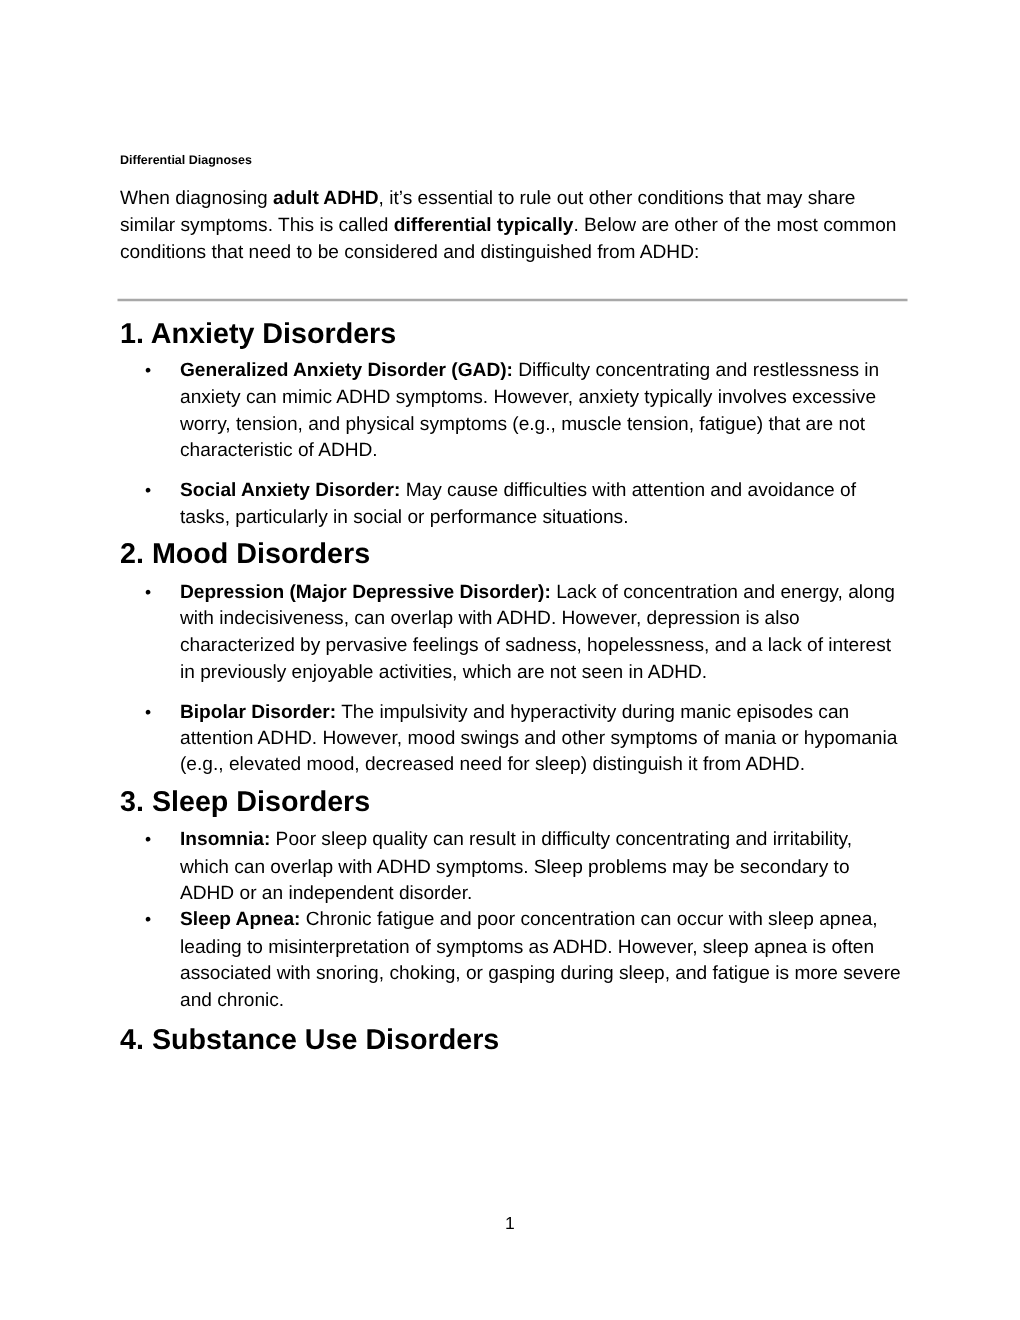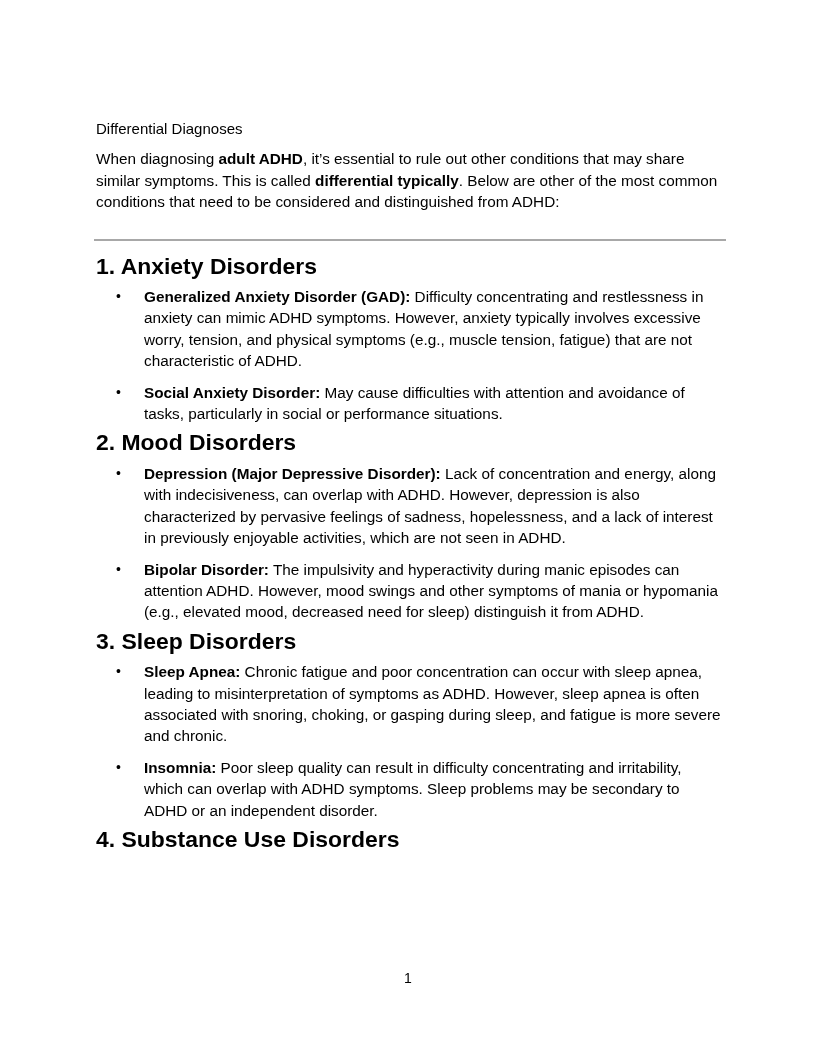--- a/index.html
+++ b/index.html
@@ -5,21 +5,21 @@
   html, body { margin: 0; padding: 0; background: #ffffff; }
   body { width: 816px; height: 1056px; position: relative; overflow: hidden; font-family: "Liberation Sans", sans-serif; color: #000; }
   .page { position: absolute; left: 0; top: 0; width: 816px; height: 1056px; }
   .logo { position: absolute; left: 96px; top: 49px; display: flex; align-items: center; }
   .logo-mark { width: 46px; height: 46px; }
   .logo-text { margin-left: 7px; line-height: 1; }
   .logo-title { font-family: "DejaVu Sans", sans-serif; font-weight: bold; font-size: 16px; letter-spacing: -0.3px; color: #111; }
   .logo-sub { font-family: "DejaVu Sans", sans-serif; font-size: 10.5px; color: #333; margin-top: 2px; letter-spacing: 0.1px; }
 
   .content { position: absolute; left: 96px; top: 118px; width: 628px; font-size: 15.3px; line-height: 21.4px; }
-  .doc-title { font-weight: normal; margin: 0; font-size: 15px; }
+  .doc-title { font-weight: bold; margin: 0; font-size: 10px; }
   .intro { margin: 9px 0 0 0; }
   .hr { height: 0; border: 0; border-top: 2px solid #a8a8a8; margin: 26px -2px 0 -2px; }
   .section-heading { font-weight: bold; margin: 0; }
   .s1 { margin-top: 15px; }
   .sec-gap { margin-top: 8px; }
   ul.bullets { list-style: none; margin: 9px 0 0 0; padding: 0 0 0 48px; }
   ul.bullets li { position: relative; margin: 0 0 10px 0; }
   ul.bullets li::before { content: "\2022"; position: absolute; left: -28px; top: 0; font-size: 14px; }
   .term { font-weight: bold; }
   .page-number { position: absolute; left: 0; width: 816px; top: 970px; text-align: center; font-size: 14px; }
@@ -43,21 +43,21 @@
     </ul>
 
     <h2 class="section-heading sec-gap">2. Mood Disorders</h2>
     <ul class="bullets">
       <li><span class="term">Depression (Major Depressive Disorder):</span><span> Lack of concentration and energy, along with indecisiveness, can overlap with ADHD. However, depression is also characterized by pervasive feelings of sadness, hopelessness, and a lack of interest in previously enjoyable activities, which are not seen in ADHD.</span></li>
       <li style="margin-bottom:0"><span class="term">Bipolar Disorder:</span><span> The impulsivity and hyperactivity during manic episodes can attention ADHD. However, mood swings and other symptoms of mania or hypomania (e.g., elevated mood, decreased need for sleep) distinguish it from ADHD.</span></li>
     </ul>
 
     <h2 class="section-heading sec-gap">3. Sleep Disorders</h2>
     <ul class="bullets">
+      <li style="margin-bottom:0"><span class="term">Insomnia:</span><span> Poor sleep quality can result in difficulty concentrating and irritability, which can overlap with ADHD symptoms. Sleep problems may be secondary to ADHD or an independent disorder.</span></li>
       <li><span class="term">Sleep Apnea:</span><span> Chronic fatigue and poor concentration can occur with sleep apnea, leading to misinterpretation of symptoms as ADHD. However, sleep apnea is often associated with snoring, choking, or gasping during sleep, and fatigue is more severe and chronic.</span></li>
-      <li style="margin-bottom:0"><span class="term">Insomnia:</span><span> Poor sleep quality can result in difficulty concentrating and irritability, which can overlap with ADHD symptoms. Sleep problems may be secondary to ADHD or an independent disorder.</span></li>
     </ul>
 
     <h2 class="section-heading sec-gap">4. Substance Use Disorders</h2>
   </div>
 
   <div class="page-number">1</div>
 </div>
 
 </body></html>

